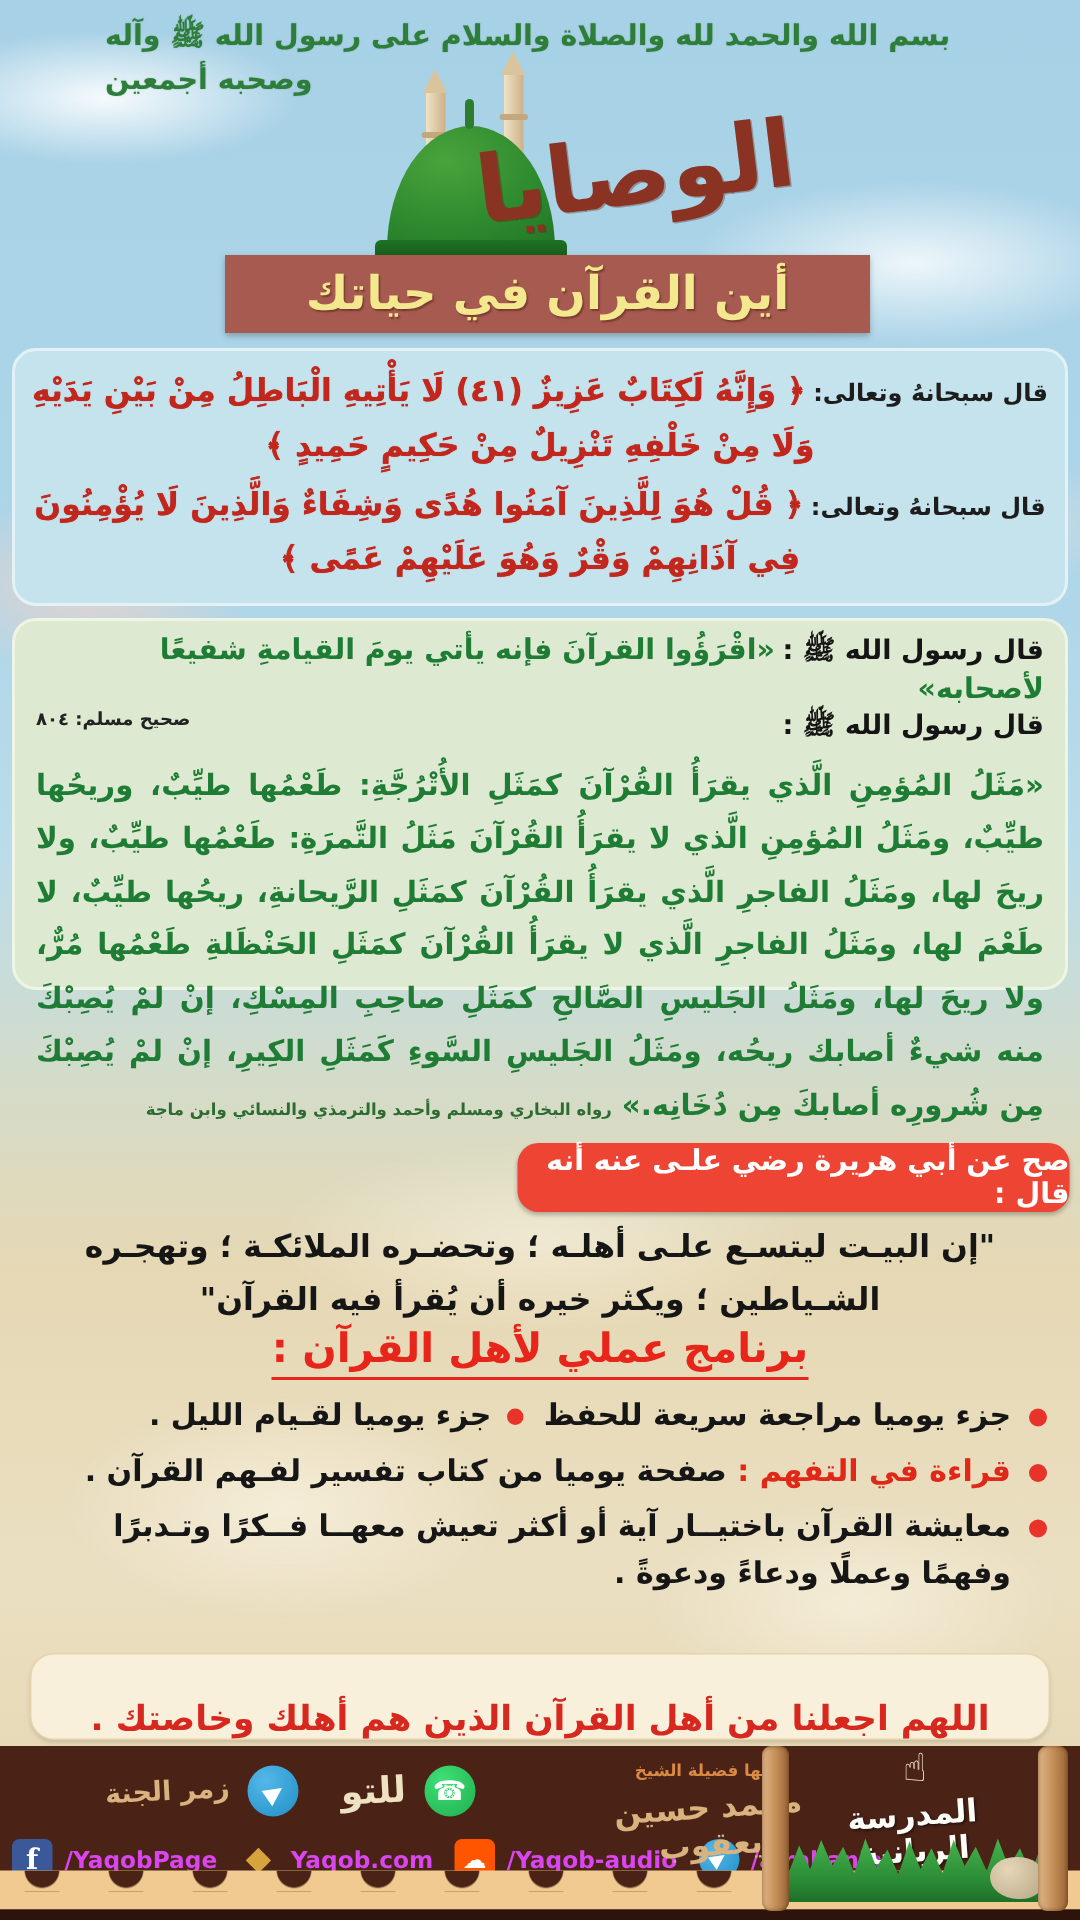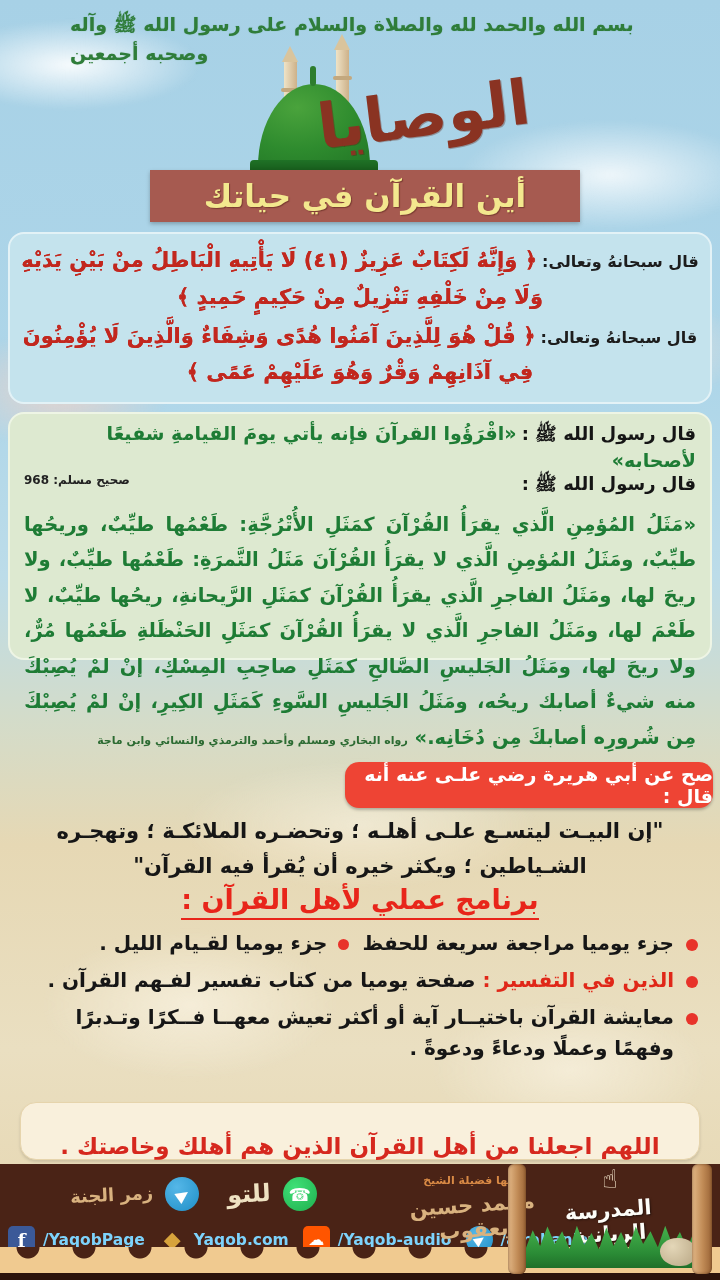--- a/index.html
+++ b/index.html
@@ -119,21 +119,21 @@
   .cicon.tg i, .sicon.tg i{ display:inline-block; transform:rotate(-35deg); font-style:normal; }
   .cicon.wa{ background:radial-gradient(circle at 35% 30%,#3fe077,#1faf4e); font-size:18px; }
   .social{
     position:absolute; left:8px; top:62px; display:flex; align-items:center; gap:8px;
   }
   .sicon{ width:27px; height:27px; display:flex; align-items:center; justify-content:center; color:#fff; font-style:normal; font-weight:bold; }
   .sicon.fb{ background:#3b5998; border-radius:5px; font-size:19px; font-family:"DejaVu Serif",serif; }
   .sicon.em{ color:#d7a33c; font-size:22px; background:none; }
   .sicon.sc{ background:#ff5500; border-radius:5px; font-size:16px; }
   .sicon.tg{ background:radial-gradient(circle at 35% 30%,#55b7e8,#1f8fc7); border-radius:50%; font-size:13px; }
-  .handle{ color:#7dd3fc; font-size:15.5px; font-weight:bold; margin-right:6px; }
+  .handle{ color:#d946ef; font-size:15.5px; font-weight:bold; margin-right:6px; }
   .author{ position:absolute; left:398px; top:10px; width:150px; text-align:center; }
   .writtenby{ color:#d98a45; font-size:11px; font-weight:bold; direction:rtl; }
   .authorname{ color:#d9b27f; font-size:21px; font-weight:bold; direction:rtl; transform:rotate(-4deg); margin-top:6px; line-height:1.2; }
   .logo-panel{ position:absolute; left:508px; right:8px; top:0; bottom:10px; }
   .post{ position:absolute; top:0; bottom:-4px; width:18px; z-index:5;
     background:linear-gradient(90deg,#e3b887,#c08a55 55%,#9a6436); border-radius:6px; box-shadow:inset 0 0 3px rgba(60,30,10,.6); }
   .post.pl{ left:0; } .post.pr{ right:0; width:20px; }
   .hand{ position:absolute; top:0px; left:50%; transform:translateX(-50%); color:#f2e3c9; font-size:26px; z-index:3; }
   .schoolname{ position:absolute; top:34px; left:18px; right:20px; text-align:center; z-index:3;
     color:#fdfdf8; font-size:21px; font-weight:bold; direction:rtl; transform:rotate(-4deg);
@@ -185,21 +185,21 @@
     </p>
   </section>
 
   <section class="hadith-box">
     <p>
       <span class="intro">قال رسول الله ﷺ :</span>
       <span class="hgreen">«اقْرَؤُوا القرآنَ فإنه يأتي يومَ القيامةِ شفيعًا لأصحابه»</span>
     </p>
     <div class="hrow2">
       <span class="intro">قال رسول الله ﷺ :</span>
-      <span class="hsource">صحيح مسلم: 968</span>
+      <span class="hsource">صحيح مسلم: ٨٠٤</span>
     </div>
     <p class="hbig">
       <span>«مَثَلُ المُؤمِنِ الَّذي يقرَأُ القُرْآنَ كمَثَلِ الأُتْرُجَّةِ: طَعْمُها طيِّبٌ، وريحُها طيِّبٌ، ومَثَلُ المُؤمِنِ الَّذي لا يقرَأُ القُرْآنَ مَثَلُ التَّمرَةِ: طَعْمُها طيِّبٌ، ولا ريحَ لها، ومَثَلُ الفاجرِ الَّذي يقرَأُ القُرْآنَ كمَثَلِ الرَّيحانةِ، ريحُها طيِّبٌ، لا طَعْمَ لها، ومَثَلُ الفاجرِ الَّذي لا يقرَأُ القُرْآنَ كمَثَلِ الحَنْظَلةِ طَعْمُها مُرٌّ، ولا ريحَ لها، ومَثَلُ الجَليسِ الصَّالحِ كمَثَلِ صاحِبِ المِسْكِ، إنْ لمْ يُصِبْكَ منه شيءٌ أصابك ريحُه، ومَثَلُ الجَليسِ السَّوءِ كَمَثَلِ الكِيرِ، إنْ لمْ يُصِبْكَ مِن شُرورِه أصابكَ مِن دُخَانِه.»</span>
       <span class="hcite">رواه البخاري ومسلم وأحمد والترمذي والنسائي وابن ماجة</span>
     </p>
   </section>
 
   <div class="badge">
     <span>صح عن أبي هريرة رضي علـى عنه أنه قال :</span>
   </div>
@@ -210,21 +210,21 @@
     <h2 class="program-heading">برنامج عملي لأهل القرآن :</h2>
   </div>
 
   <ul class="bullets">
     <li>
       <span class="dot"></span>
       <span>جزء يوميا مراجعة سريعة للحفظ</span><span class="dot-inline"></span><span>جزء يوميا لقـيام الليل .</span>
     </li>
     <li>
       <span class="dot"></span>
-      <span class="lead-red">الذين في التفسير :</span>
+      <span class="lead-red">قراءة في التفهم :</span>
       <span>صفحة يوميا من كتاب تفسير لفـهم القرآن .</span>
     </li>
     <li>
       <span class="dot"></span>
       <span>معايشة القرآن باختيــار آية أو أكثر تعيش معهــا فــكرًا وتـدبرًا وفهمًا وعملًا ودعاءً ودعوةً .</span>
     </li>
   </ul>
 
   <div class="dua-box">
     <span>اللهم اجعلنا من أهل القرآن الذين هم أهلك وخاصتك .</span>

